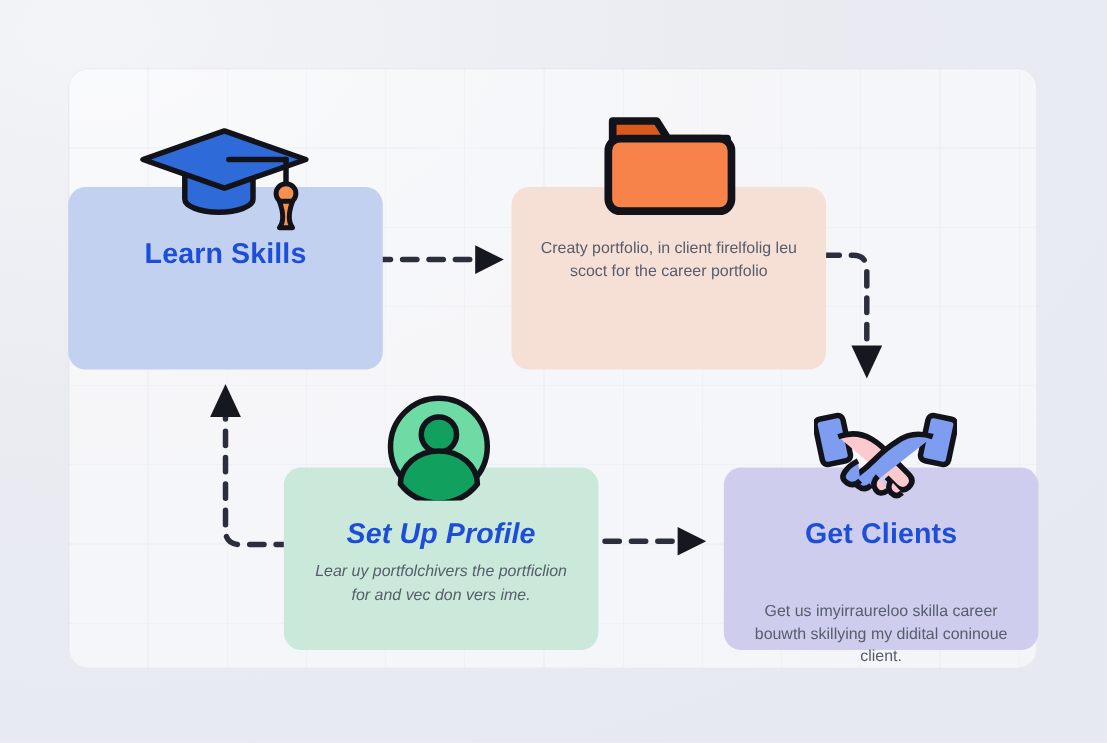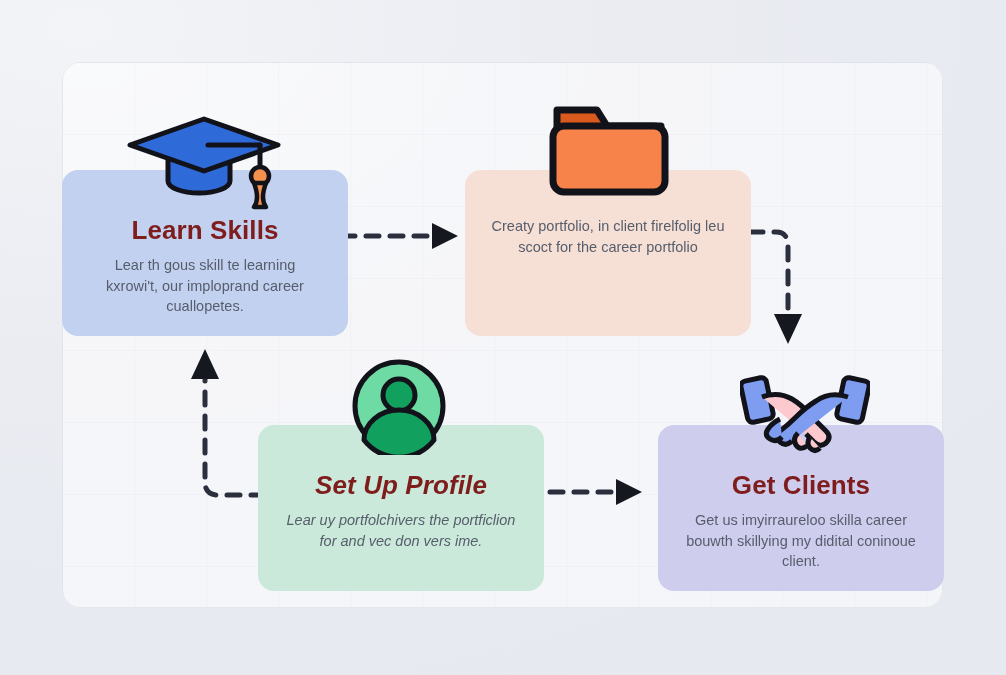--- a/index.html
+++ b/index.html
@@ -23,31 +23,31 @@
       repeating-linear-gradient(to bottom, rgba(150,160,185,.16) 0 1px, transparent 1px 72px);
     box-shadow:0 0 0 1px rgba(160,168,190,.18) inset;
   }
   .card{
     position:absolute;border-radius:16px;
     display:flex;flex-direction:column;align-items:center;
     box-sizing:border-box;padding:46px 26px 16px 26px;
     text-align:center;
   }
   .card .title{
-    font-size:26px;font-weight:700;color:#7f1d1d;letter-spacing:.1px;
+    font-size:26px;font-weight:700;color:#1d4ed8;letter-spacing:.1px;
     line-height:1.12;margin:0 0 10px 0;white-space:nowrap;
   }
   .card .desc{
     font-size:14.5px;line-height:1.42;color:#565d6b;margin:0;max-width:250px;
   }
   
   #card-learn   {left:62px; top:170px; width:286px;height:166px;background:#c3d1f0;}
   #card-portfolio{left:465px;top:170px;width:286px;height:166px;background:#f6e0d6;}
   #card-profile {left:258px;top:425px;width:286px;height:166px;background:#cbe9da;font-style:italic;}
-  #card-clients {left:658px;top:425px;width:286px;height:166px;background:#cfcdee;}
+  #card-clients {left:658px;top:425px;width:286px;height:166px;background:#cfcdee;gap:36px;}
 
   
   .icon{position:absolute;}
   #icon-cap      {left:126px;top:103px;width:160px;height:108px;}
   #icon-folder   {left:549px;top:96px;width:120px;height:102px;}
   #icon-avatar   {left:350px;top:357px;width:98px;height:98px;}
   #icon-handshake{left:740px;top:371px;width:130px;height:86px;}
 
   
   .conn{position:absolute;}
@@ -78,21 +78,20 @@
     <polygon points="92,11 118,24 92,37" fill="#16181f"></polygon>
   </svg>
 
   <svg class="conn" id="conn-4" viewBox="0 0 112 168">
     <path d="M110 150 H 40 Q 27 150 27 137 V 34" fill="none" stroke="#2b2f3d" stroke-width="5" stroke-linecap="round" stroke-dasharray="13 11"></path>
     <polygon points="13,34 41,34 27,4" fill="#16181f"></polygon>
   </svg>
 
   <div class="card" id="card-learn">
     <h2 class="title">Learn Skills</h2>
-    <p class="desc">Lear th gous skill te learning kxrowi't, our imploprand career cuallopetes.</p>
   </div>
 
   <div class="card" id="card-portfolio">
     <p class="desc">Creaty portfolio, in client firelfolig leu scoct for the career portfolio</p>
   </div>
 
   <div class="card" id="card-profile">
     <h2 class="title">Set Up Profile</h2>
     <p class="desc">Lear uy portfolchivers the portficlion for and vec don vers ime.</p>
   </div>

